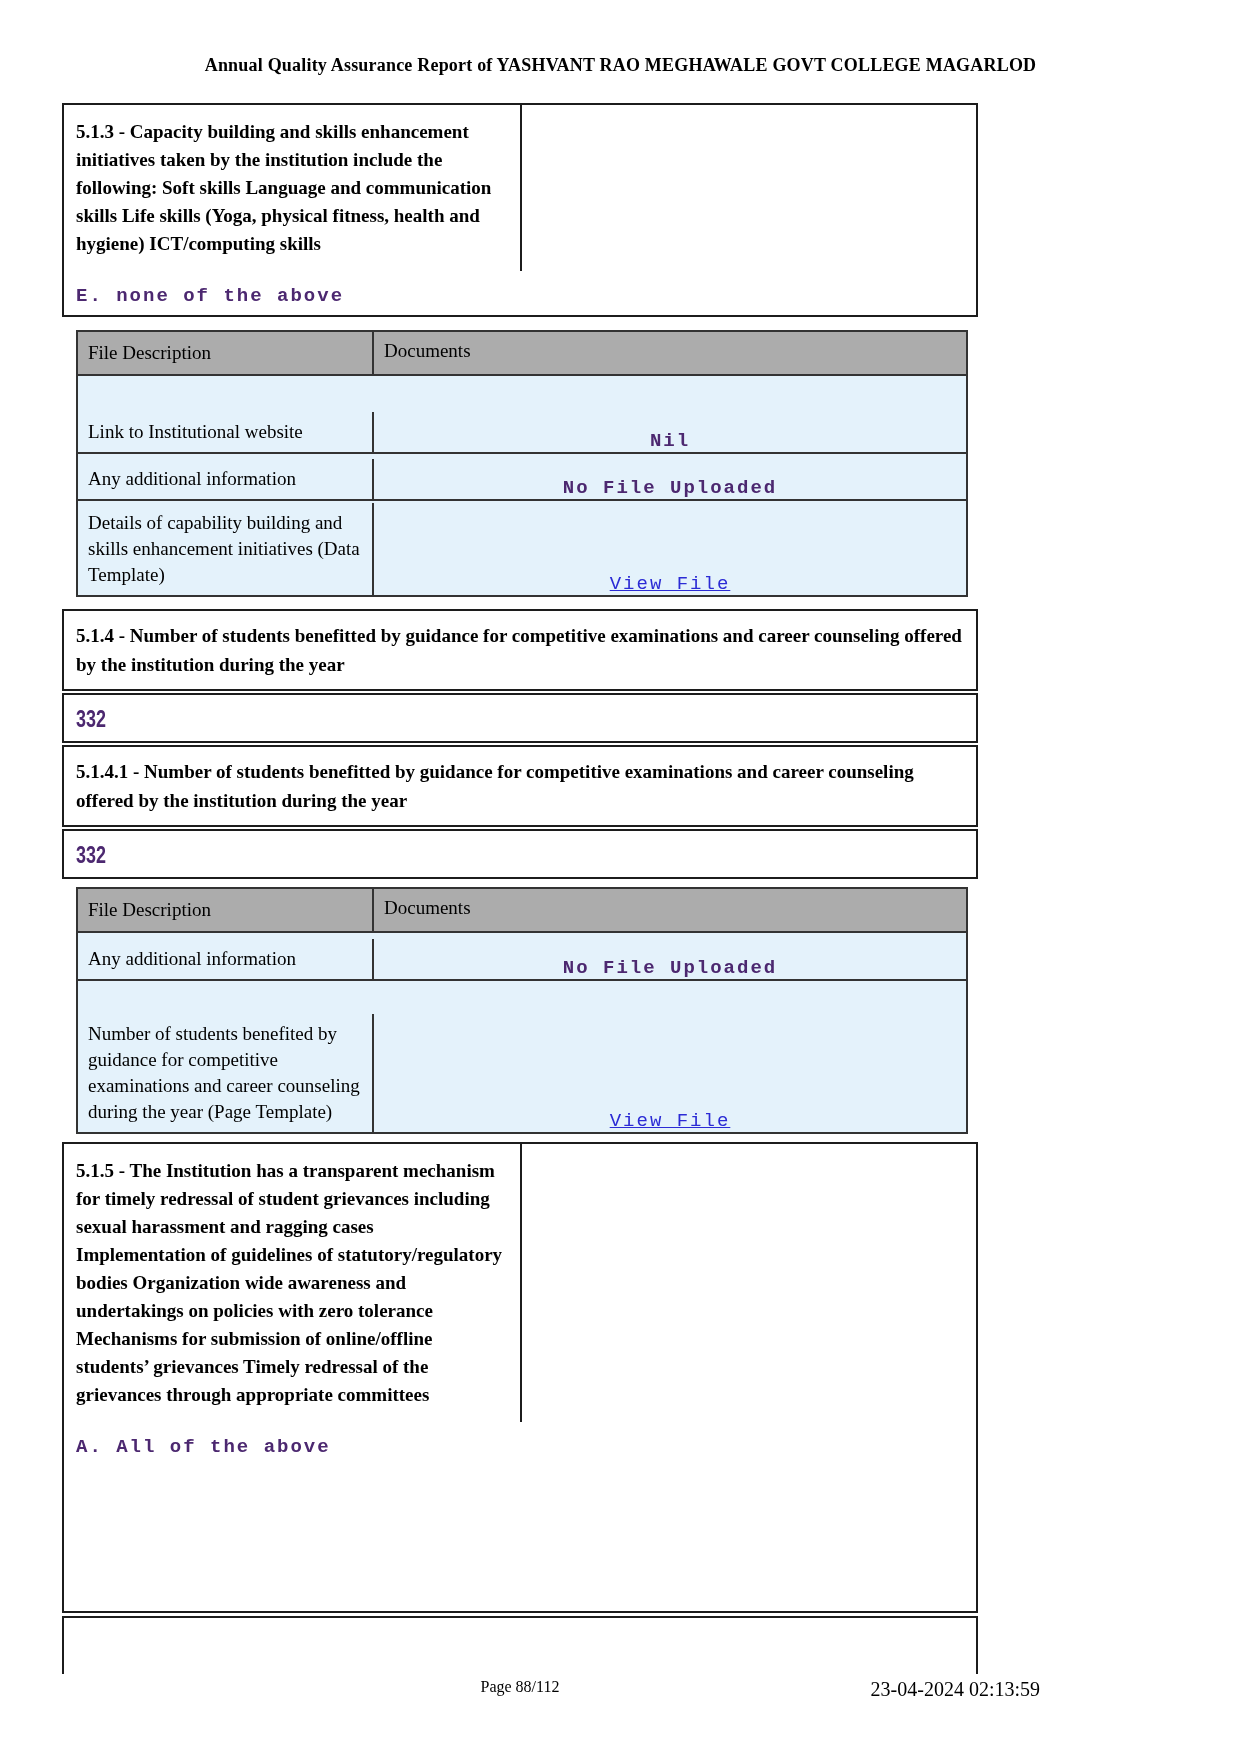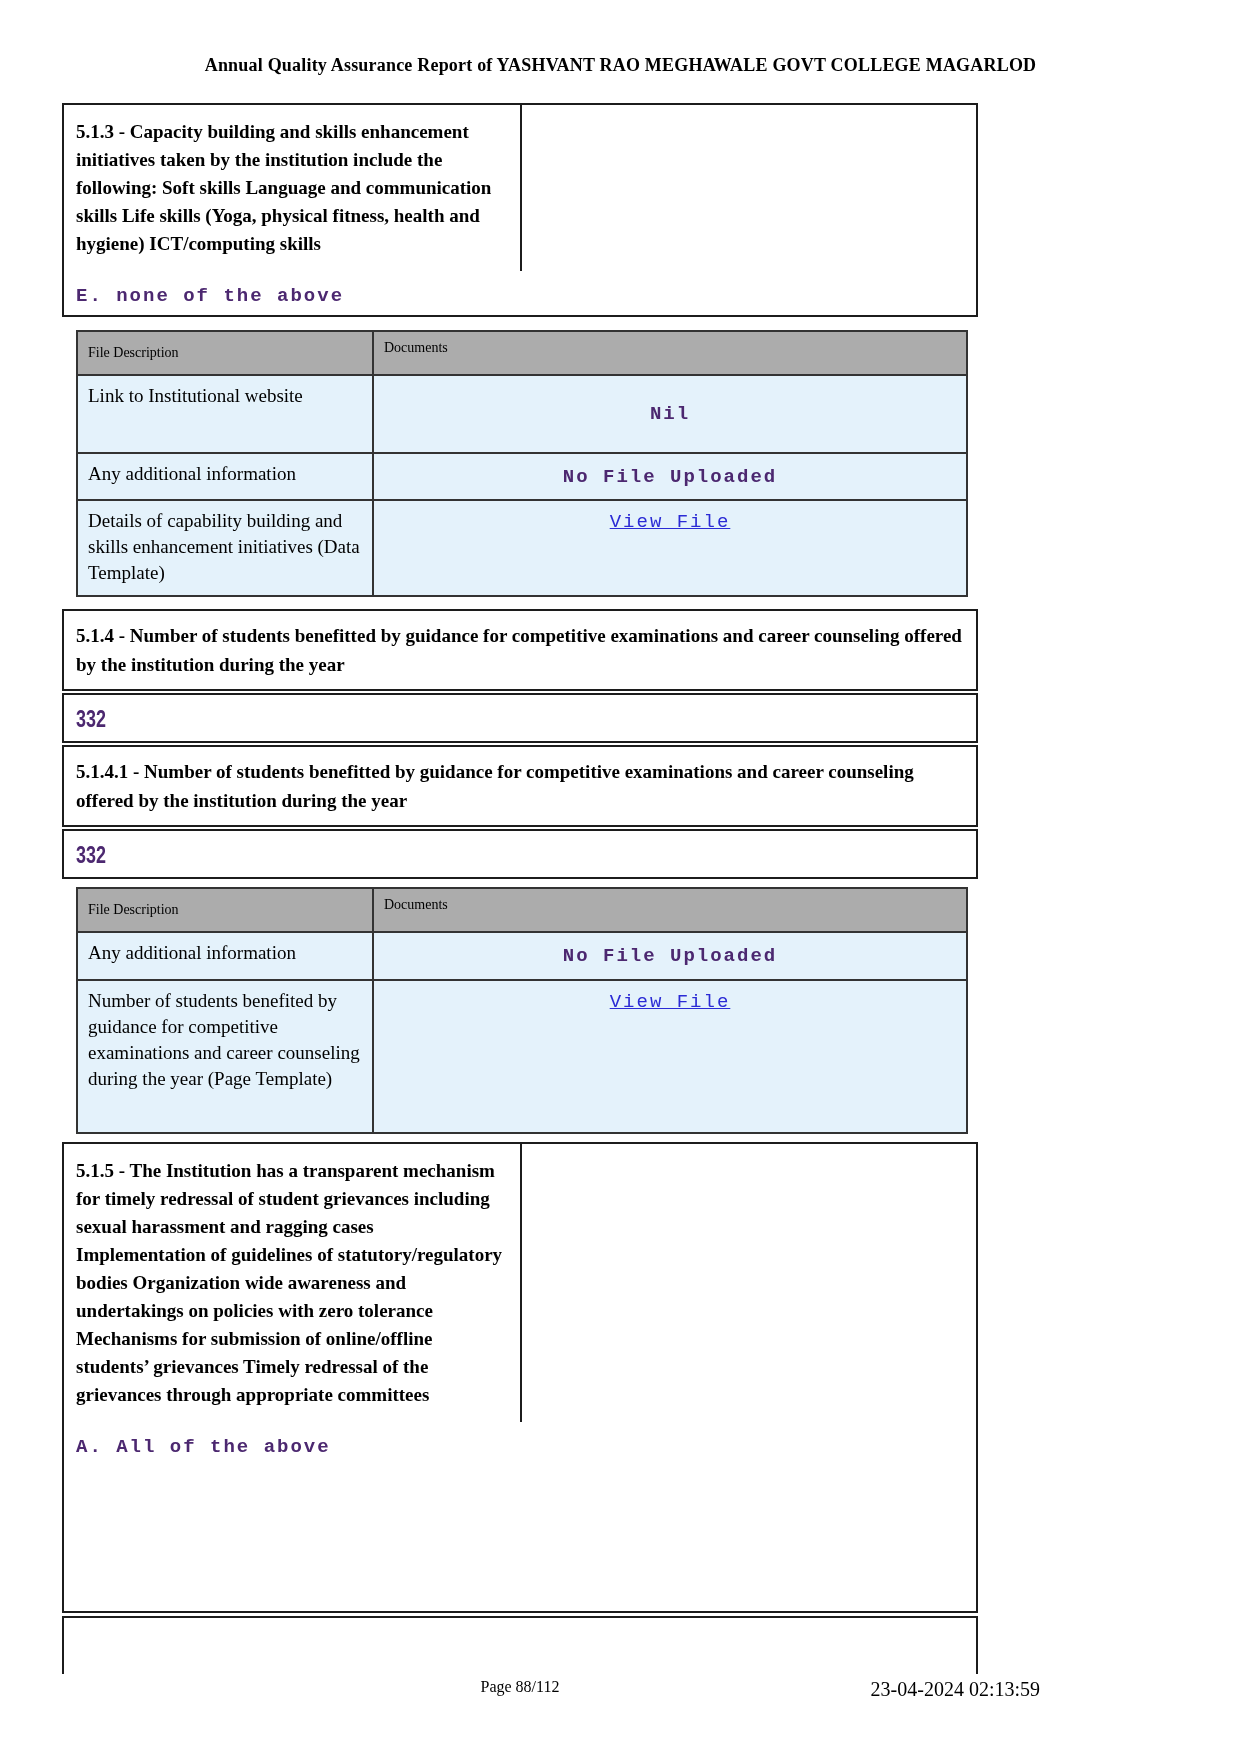--- a/index.html
+++ b/index.html
@@ -42,28 +42,28 @@
     display:inline-block;color:#4c2870;font-family:"Liberation Sans", sans-serif;
     font-weight:600;font-size:23px;line-height:26px;
     transform:scaleX(0.78);transform-origin:left center;
   }
   
   .file-table{
     margin-left:14px;width:892px;box-sizing:border-box;
     border:2px solid #333;background:#e4f2fb;
   }
   .ft-row{display:flex;box-sizing:border-box;}
-  .ft-row + .ft-row{border-top:2px solid #333;}
+  .ft-row + .ft-row{border-top:2px solid #333;align-items:flex-end;}
   .ft-head{background:#acacac;}
   .ft-label{
     width:296px;box-sizing:border-box;border-right:2px solid #333;
     padding:7px 10px 7px 10px;font-size:19px;line-height:26px;
   }
   .ft-head .ft-label,.ft-head .ft-doc-h{
-    font-size:14px;padding:8px 10px;
+    font-size:19px;padding:8px 10px;
   }
   .ft-doc-h{flex:1;box-sizing:border-box;padding:8px 10px;}
   .ft-val{
     flex:1;box-sizing:border-box;display:flex;justify-content:center;align-items:center;
     font-family:"Liberation Mono", monospace;font-size:19px;letter-spacing:2px;
   }
   .ft-val.top{align-items:flex-start;padding-top:10px;}
   .val-text{color:#4c2870;font-weight:bold;}
   .val-link{color:#2b2bd5;text-decoration:underline;cursor:pointer;}
   

